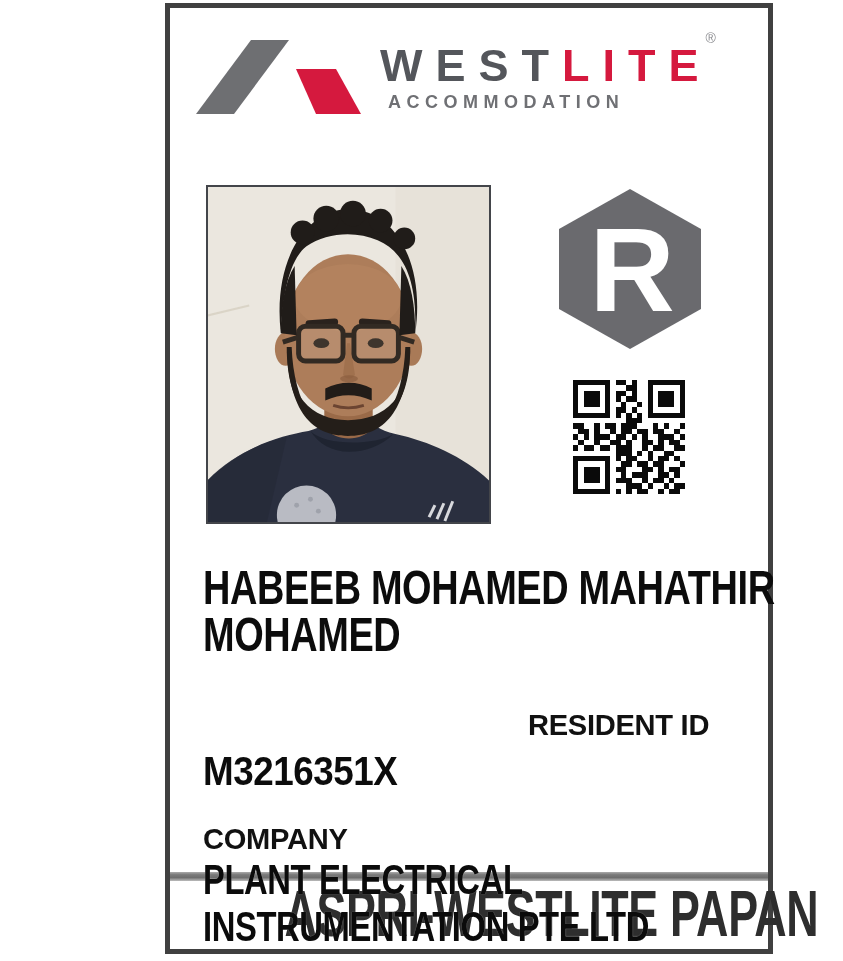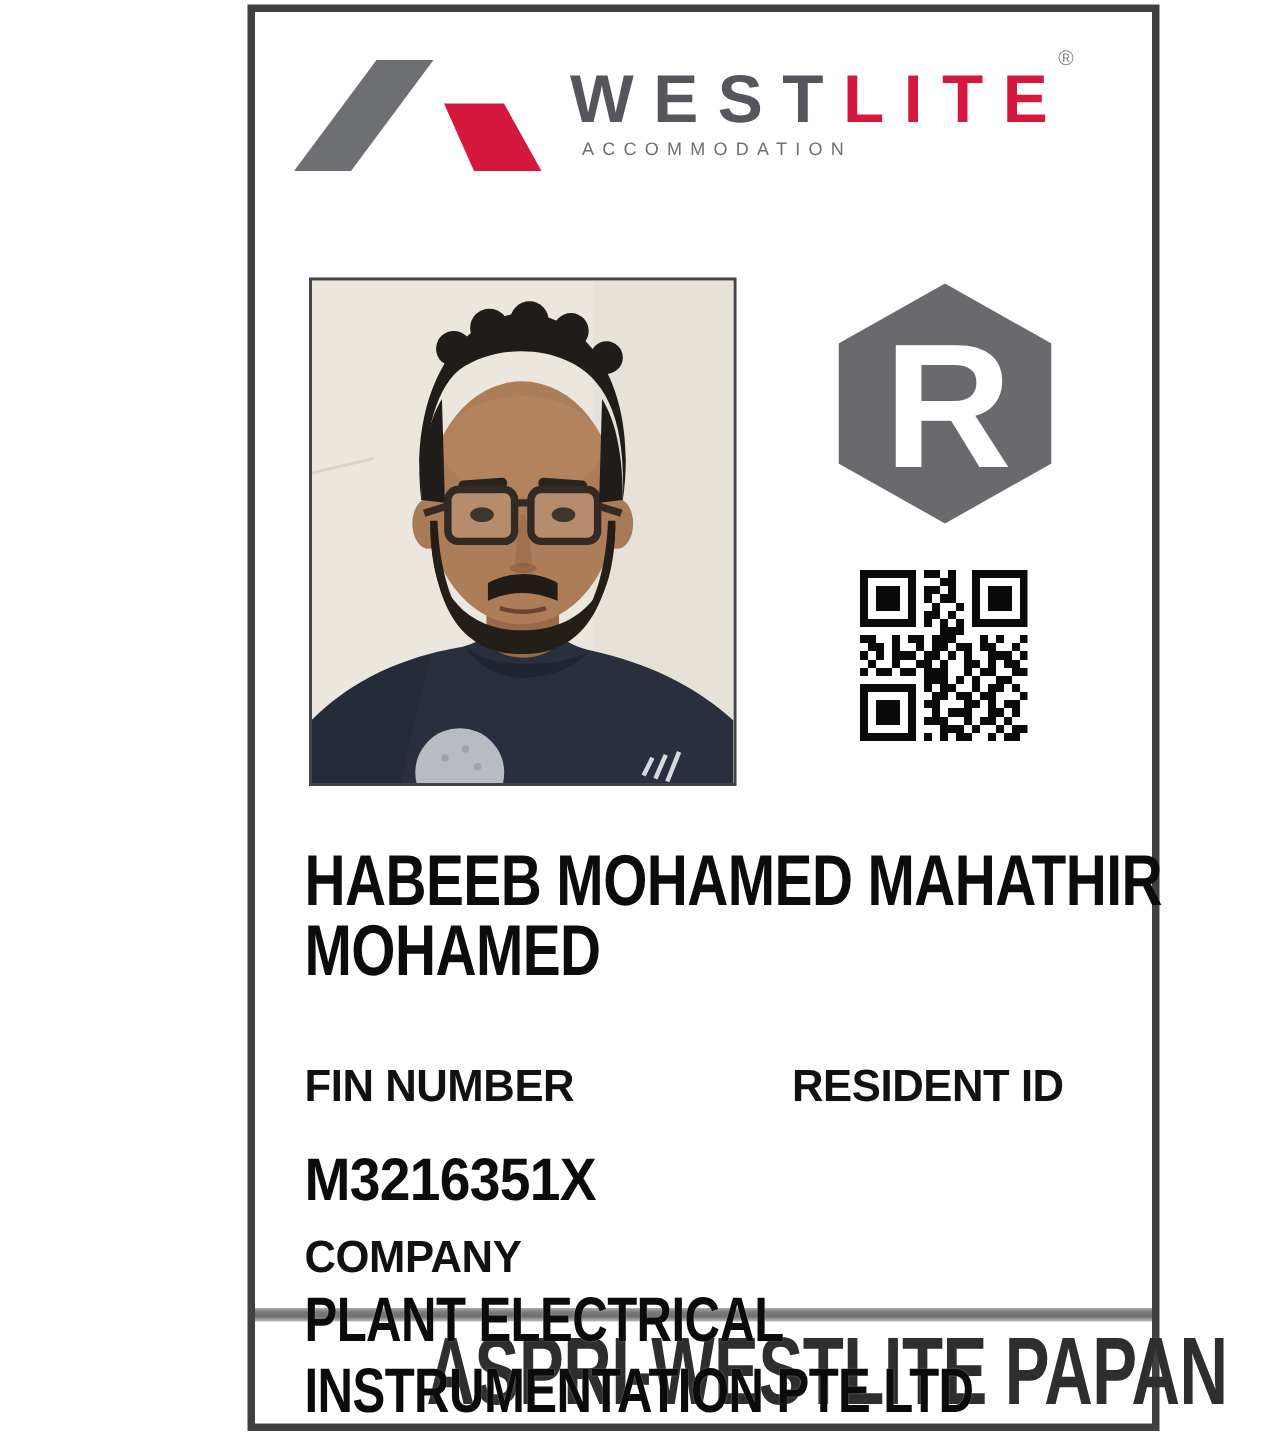--- a/index.html
+++ b/index.html
@@ -6,37 +6,37 @@
   body{width:843px;height:961px;position:relative;overflow:hidden;
        font-family:"Liberation Sans", sans-serif;-webkit-font-smoothing:antialiased;}
   .abs{position:absolute;}
   .card{position:absolute;left:165px;top:3px;width:586px;height:941px;
         border:5px solid #404040;background:#ffffff;padding-left:12px;}
   
   .brand{left:210px;top:22px;font-weight:700;font-size:45px;letter-spacing:13px;
          color:#54565b;white-space:nowrap;}
   .brand .lite{color:#d5193e;}
   .brand sup{font-size:14px;letter-spacing:0;color:#8a8b8f;vertical-align:38px;margin-left:-6px;font-weight:400;}
-  .brand-sub{left:218px;top:84px;font-weight:400;font-size:12px;letter-spacing:5.5px;
+  .brand-sub{left:218px;top:84px;font-weight:700;font-size:18px;letter-spacing:5.5px;
              color:#6f7074;white-space:nowrap;text-align:center;}
   
   .photo{left:36px;top:177px;width:285px;height:339px;border:2px solid #43454a;
          box-sizing:border-box;overflow:hidden;background:#ebe7df;}
   .photo svg{display:block;width:100%;height:100%;}
   
   .hexwrap{left:389px;top:181px;width:142px;height:160px;}
   
   .qrwrap{left:403px;top:372px;width:112px;height:114px;}
   
   .cond span{display:inline-block;transform-origin:0 50%;white-space:nowrap;}
   .name{left:33px;top:556px;font-weight:700;font-size:48px;line-height:47px;color:#0c0c0c;letter-spacing:-.5px;}
   .name span{transform:scaleX(.79);}
   .lbl{font-weight:700;font-size:30px;color:#111;letter-spacing:-.3px;}
   .lbl span{transform:scaleX(.97);}
-  .val{font-weight:700;font-size:40px;color:#0c0c0c;letter-spacing:-.5px;margin-top:16px;}
+  .val{font-weight:700;font-size:40px;color:#0c0c0c;letter-spacing:-.5px;}
   .val span{transform:scaleX(.92);}
   .company-val{left:33px;top:848px;font-weight:700;font-size:42px;line-height:47px;
                color:#0b0b0b;z-index:3;letter-spacing:-.5px;
                text-shadow:0 0 1px rgba(255,255,255,.55);}
   .company-val span{transform:scaleX(.78);}
   
   .graybar{left:0;right:0;top:864px;height:9px;z-index:1;
            background:linear-gradient(180deg,#ababab 0%,#7a7a7a 30%,#6e6e6e 62%,#bdbdbd 100%);}
   .aspri{left:0;top:869px;width:100%;text-align:center;font-weight:700;font-size:64px;
          color:#2e2e2e;z-index:2;letter-spacing:-.5px;}
@@ -363,21 +363,20 @@
         <rect x="18" y="20" width="1" height="1"></rect>
         <rect x="19" y="20" width="1" height="1"></rect>
       </svg>
   </div>
 
   <div class="abs name cond">
     <div><span>HABEEB MOHAMED MAHATHIR</span></div>
     <div><span>MOHAMED</span></div>
   </div>
 
-  <div class="abs lbl cond" style="left:33px;top:700px;"><span>FIN NUMBER</span></div>
   <div class="abs lbl cond" style="left:326px;top:700px;margin-left:32px;"><span>RESIDENT ID</span></div>
   <div class="abs val cond" style="left:33px;top:741px;"><span>M3216351X</span></div>
 
   <div class="abs company-val cond">
     <div><span>PLANT ELECTRICAL</span></div>
     <div><span>INSTRUMENTATION PTE LTD</span></div>
   </div>
   <div class="abs lbl cond" style="left:33px;top:814px;z-index:3;"><span>COMPANY</span></div>
 
   <div class="abs graybar"></div>

